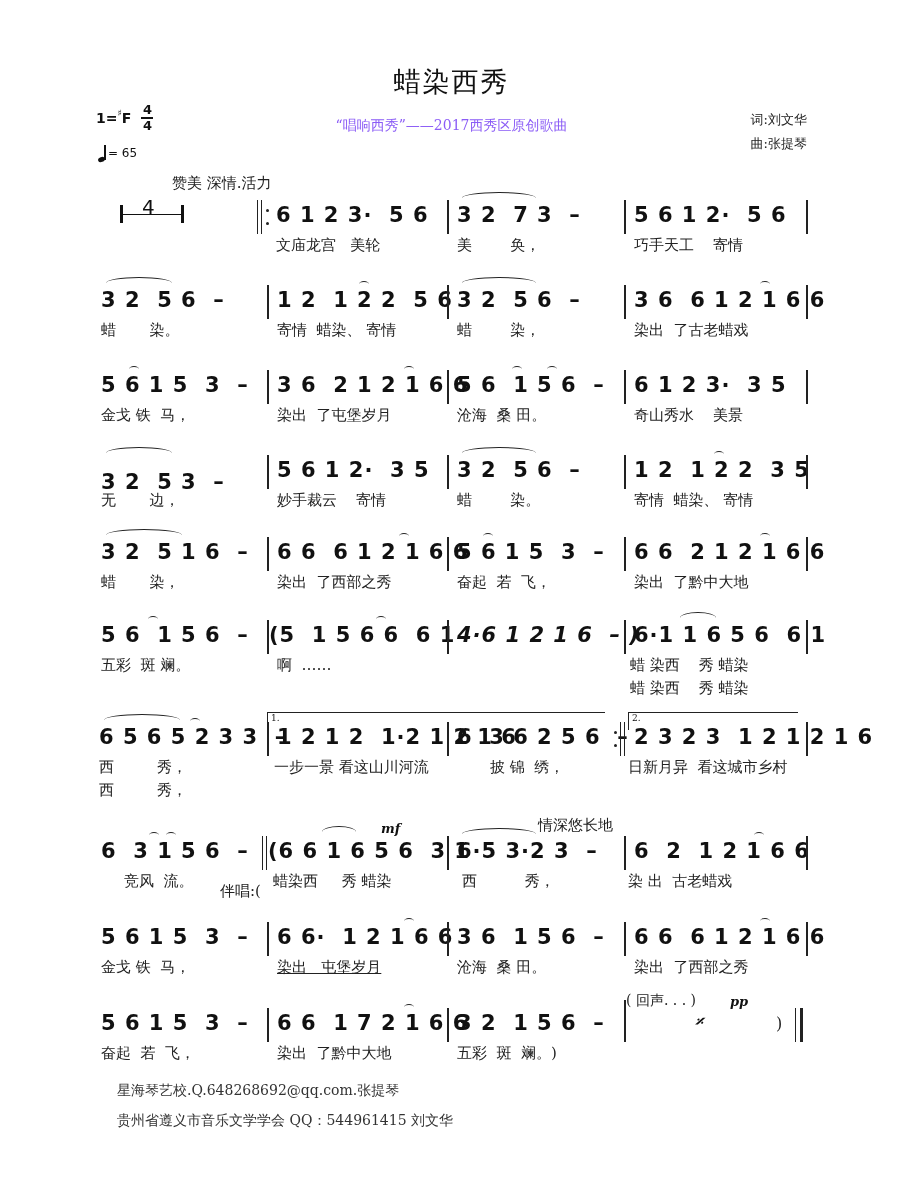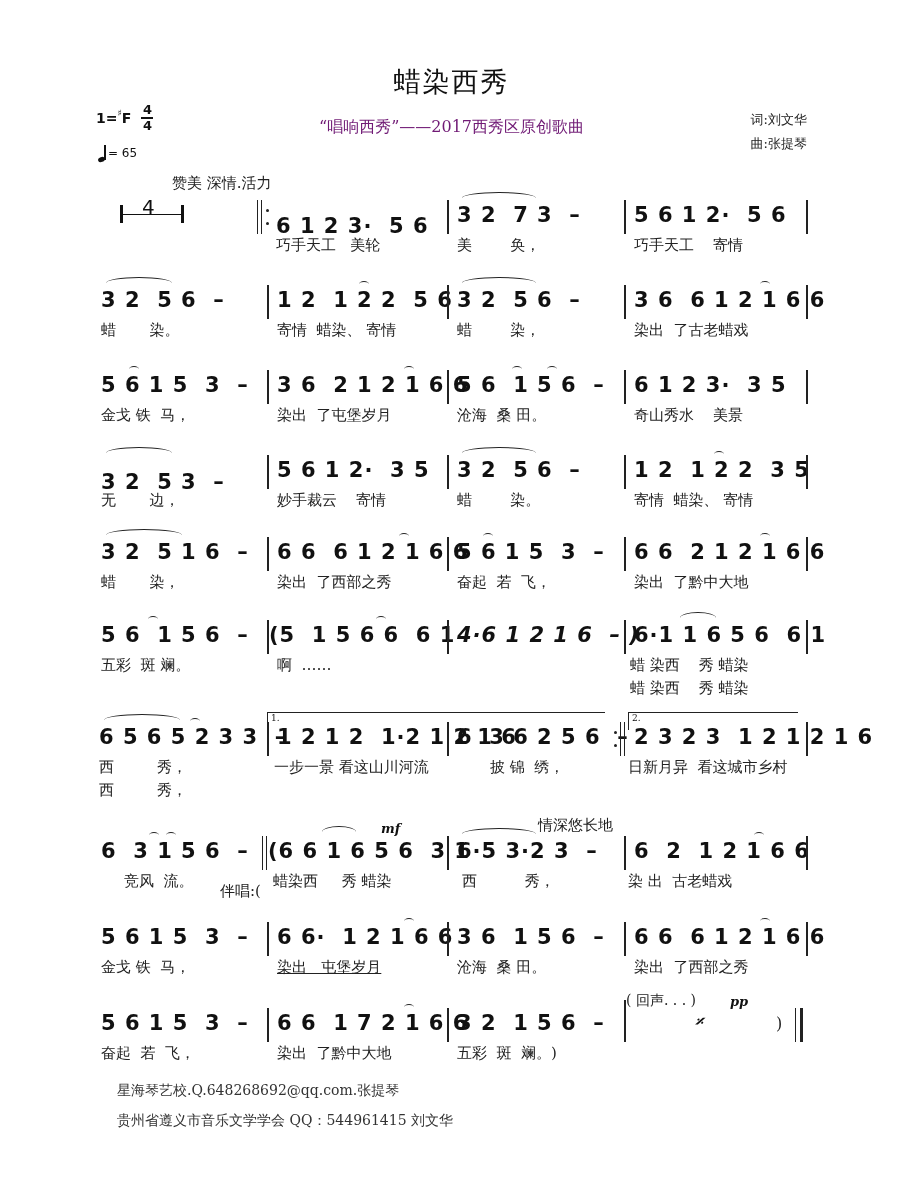--- a/index.html
+++ b/index.html
@@ -2,21 +2,21 @@
 <html><head>
 <meta charset="utf-8">
 <style>
   * { box-sizing: border-box; margin: 0; padding: 0; }
   html, body { width: 903px; height: 1182px; background: #ffffff; overflow: hidden; }
   body { position: relative; font-family: "DejaVu Serif", serif; color: #111; }
 
   .title { position: absolute; left: 0; width: 903px; top: 64px; text-align: center;
            font-family: "DejaVu Serif", serif; font-size: 27px; letter-spacing: 2px; color: #111; }
   .subtitle { position: absolute; left: 0; width: 903px; top: 117px; text-align: center;
-              font-family: "DejaVu Serif", serif; font-size: 16px; color: #701a75; }
+              font-family: "DejaVu Serif", serif; font-size: 14px; color: #8b5cf6; }
   .key { position: absolute; left: 96px; top: 104px; font-family: "DejaVu Sans", sans-serif;
          font-weight: bold; font-size: 14px; display: flex; align-items: center; }
   .key .sharp { font-size: 9px; vertical-align: super; position: relative; top: -5px; font-weight: normal; }
   .key .frac { display: inline-flex; flex-direction: column; align-items: center; margin-left: 10px;
                font-size: 13px; line-height: 12px; }
   .key .frac .bar { width: 12px; height: 2px; background: #111; margin: 1px 0; }
   .tempo { position: absolute; left: 98px; top: 144px; font-family: "DejaVu Sans", sans-serif; font-size: 12px;
            display: flex; align-items: center; gap: 2px; }
   .tempo .note { display: inline-block; position: relative; width: 8px; height: 18px; }
   .tempo .note::before { content: ""; position: absolute; left: 0; bottom: 0; width: 7px; height: 5px;
@@ -79,28 +79,28 @@
 <div class="intro-rest">
   <div class="l"></div>
   <div class="mid"></div>
   <div class="r"></div>
   <div class="num">4</div>
 </div>
 
 <div class="line" style="top:200px;height:60px;">
   <div class="dbar-thin" style="left:257px;top:0;"></div>
   <div class="repeat-dots" style="left:266px;top:9px;"></div>
-  <div class="notes" style="left:276px;top:14px;text-align:right;">6 1 2 3·  5 6</div>
+  <div class="notes" style="left:276px;top:3px;text-align:right;">6 1 2 3·  5 6</div>
   <div class="bar-line" style="left:447px;top:0;"></div>
   <div class="slur" style="left:462px;top:-8px;width:74px;"></div>
   <div class="notes" style="left:457px;top:3px;">3 2  7 3  –</div>
   <div class="bar-line" style="left:624px;top:0;"></div>
   <div class="notes" style="left:634px;top:3px;">5 6 1 2·  5 6</div>
   <div class="bar-line" style="left:806px;top:0;"></div>
-  <div class="lyr" style="left:276px;top:36px;">巧手天工   美轮</div>
+  <div class="lyr" style="left:276px;top:36px;">文庙龙宫   美轮</div>
   <div class="lyr" style="left:457px;top:36px;">美        奂，</div>
   <div class="lyr" style="left:634px;top:36px;">巧手天工    寄情</div>
 </div>
 
 <div class="line" style="top:285px;height:60px;">
   <div class="slur" style="left:106px;top:-8px;width:66px;"></div>
   <div class="notes" style="left:101px;top:3px;">3 2  5 6  –</div>
   <div class="bar-line" style="left:267px;top:0;"></div>
   <div class="fermata" style="left:359px;top:-4px;"></div>
   <div class="notes" style="left:277px;top:3px;">1 2  1 2 2  5 6</div>

